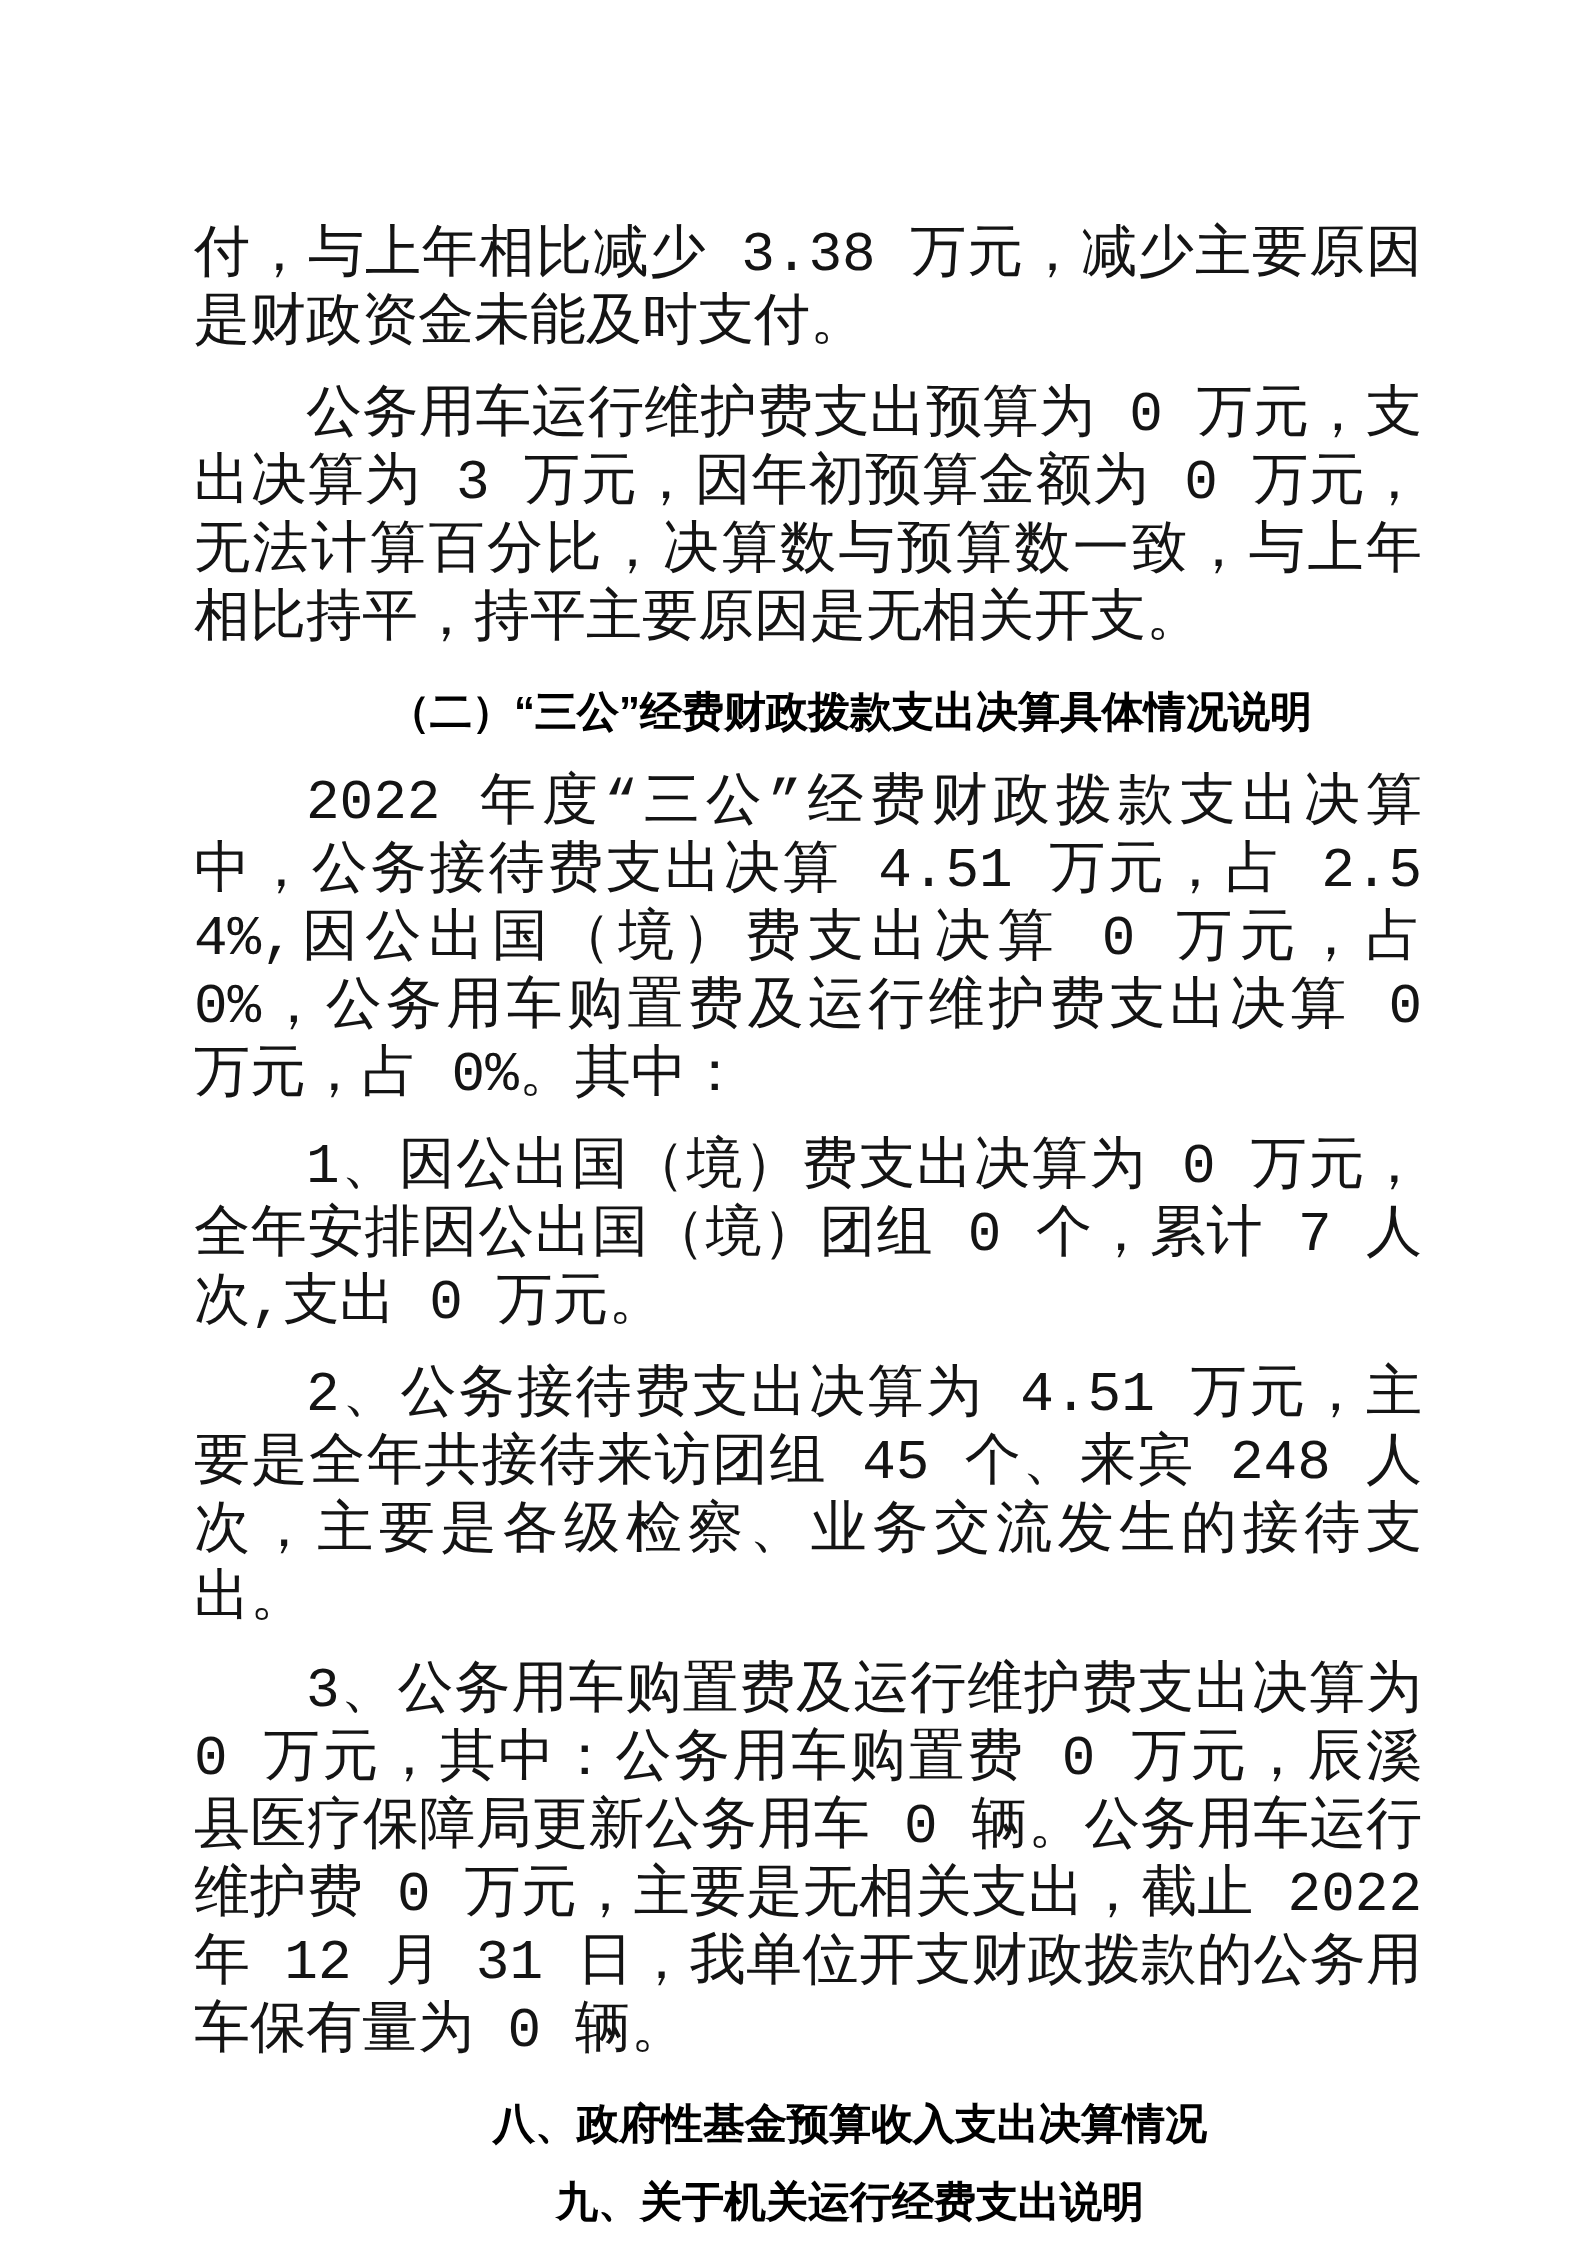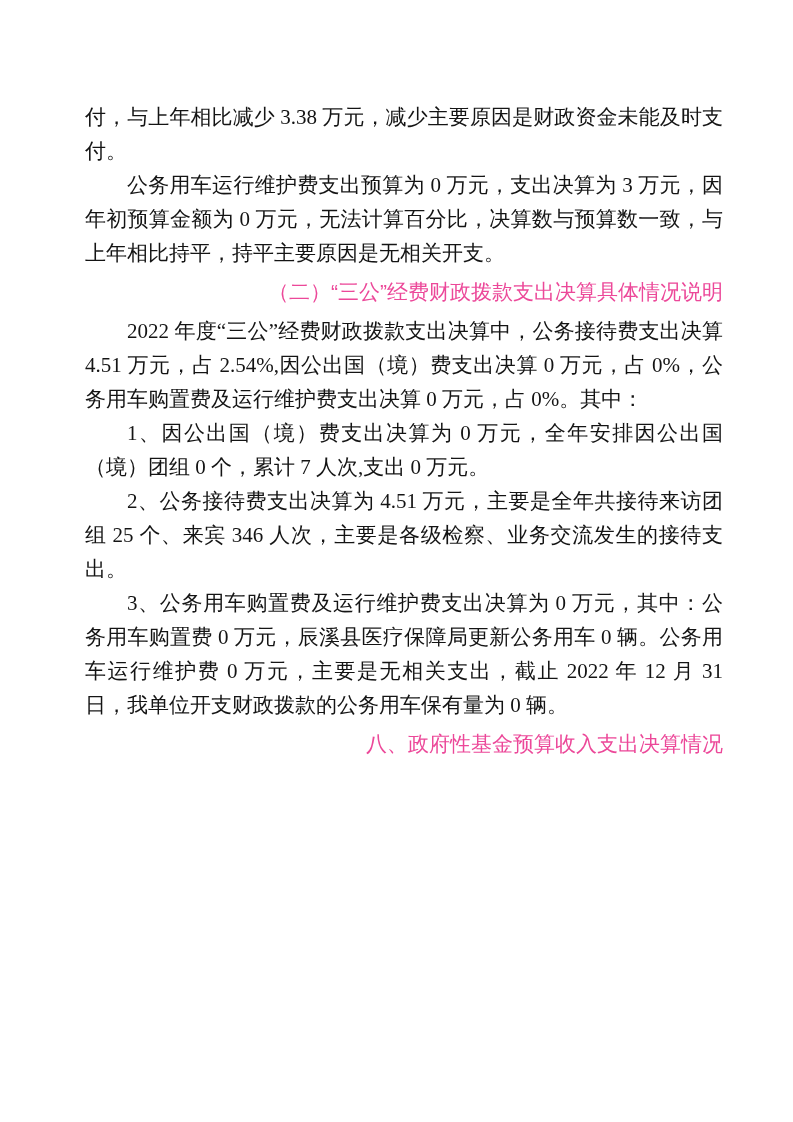--- a/index.html
+++ b/index.html
@@ -15,63 +15,64 @@
     overflow: hidden;
     color: #141414;
   }
   .content {
     position: absolute;
     left: 85px;
     top: 100px;
     width: 638px;
   }
   .para {
-    margin: 0;
+    margin: 12px;
     padding: 0;
-    font-family: Liberation Serif, serif;
-    font-size: 21px;
+    font-family: Liberation Mono, monospace;
+    font-size: 28px;
     line-height: 34px;
     text-align: justify;
     text-indent: 2em;
     color: #141414;
     word-break: break-all;
   }
   .para.continuation {
     text-indent: 0;
   }
   .para.heading {
     font-family: "Liberation Sans", "DejaVu Sans", sans-serif;
-    font-weight: 400;
+    font-weight: 700;
     font-size: 21px;
     line-height: 34px;
     text-indent: 2em;
     margin: 5px 0 5px 0;
-    text-align: right;
-    color: #ec4899;
+    text-align: center;
+    color: #000000;
   }
 </style>
 </head>
 <body>
 
 <div class="page">
   <div class="content">
 
     <p class="para continuation">付，与上年相比减少 3.38 万元，减少主要原因是财政资金未能及时支付。</p>
 
 
     <p class="para">公务用车运行维护费支出预算为 0 万元，支出决算为 3 万元，因年初预算金额为 0 万元，无法计算百分比，决算数与预算数一致，与上年相比持平，持平主要原因是无相关开支。</p>
 
     <p class="para heading">（二）“三公”经费财政拨款支出决算具体情况说明</p>
 
     <p class="para">2022 年度“三公”经费财政拨款支出决算中，公务接待费支出决算 4.51 万元，占 2.54%,因公出国（境）费支出决算 0 万元，占 0%，公务用车购置费及运行维护费支出决算 0 万元，占 0%。其中：</p>
 
     <p class="para">1、因公出国（境）费支出决算为 0 万元，全年安排因公出国（境）团组 0 个，累计 7 人次,支出 0 万元。</p>
 
-    <p class="para">2、公务接待费支出决算为 4.51 万元，主要是全年共接待来访团组 25 个、来宾 346 人次，主要是各级检察、业务交流发生的接待支出。</p>
+    <p class="para">2、公务接待费支出决算为 4.51 万元，主要是全年共接待来访团组 45 个、来宾 248 人次，主要是各级检察、业务交流发生的接待支出。</p>
 
     <p class="para">3、公务用车购置费及运行维护费支出决算为 0 万元，其中：公务用车购置费 0 万元，辰溪县医疗保障局更新公务用车 0 辆。公务用车运行维护费 0 万元，主要是无相关支出，截止 2022 年 12 月 31 日，我单位开支财政拨款的公务用车保有量为 0 辆。</p>
 
     <p class="para heading">八、政府性基金预算收入支出决算情况</p>
 
 
+    <p class="para heading">九、关于机关运行经费支出说明</p>
 
   </div>
 </div>
 
 </body></html>

